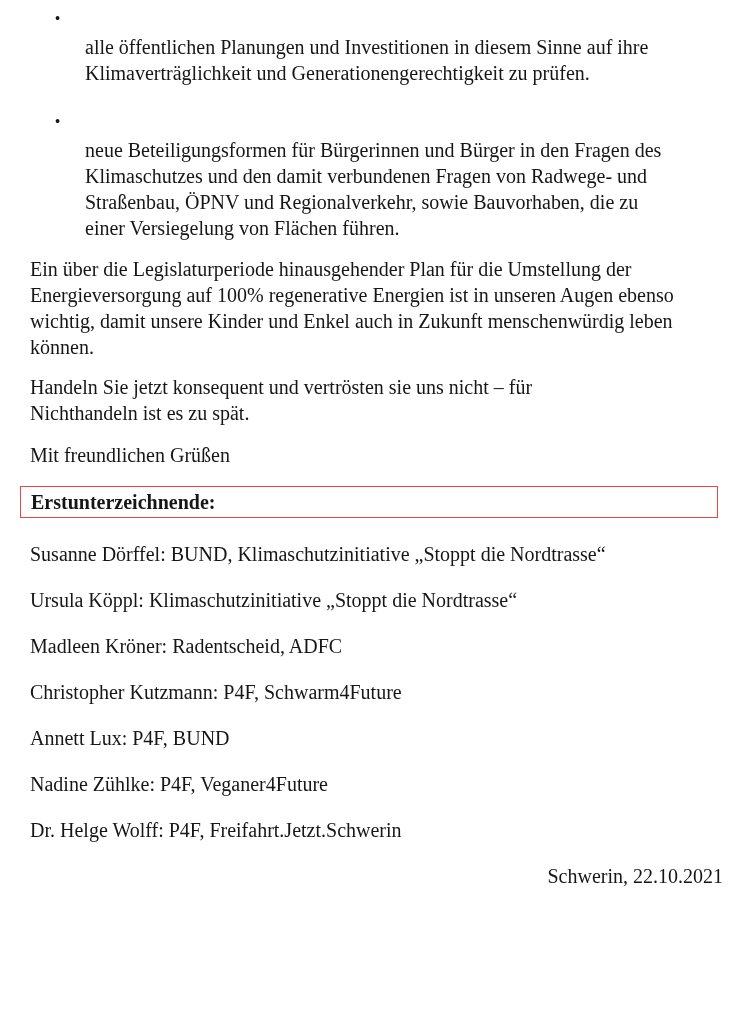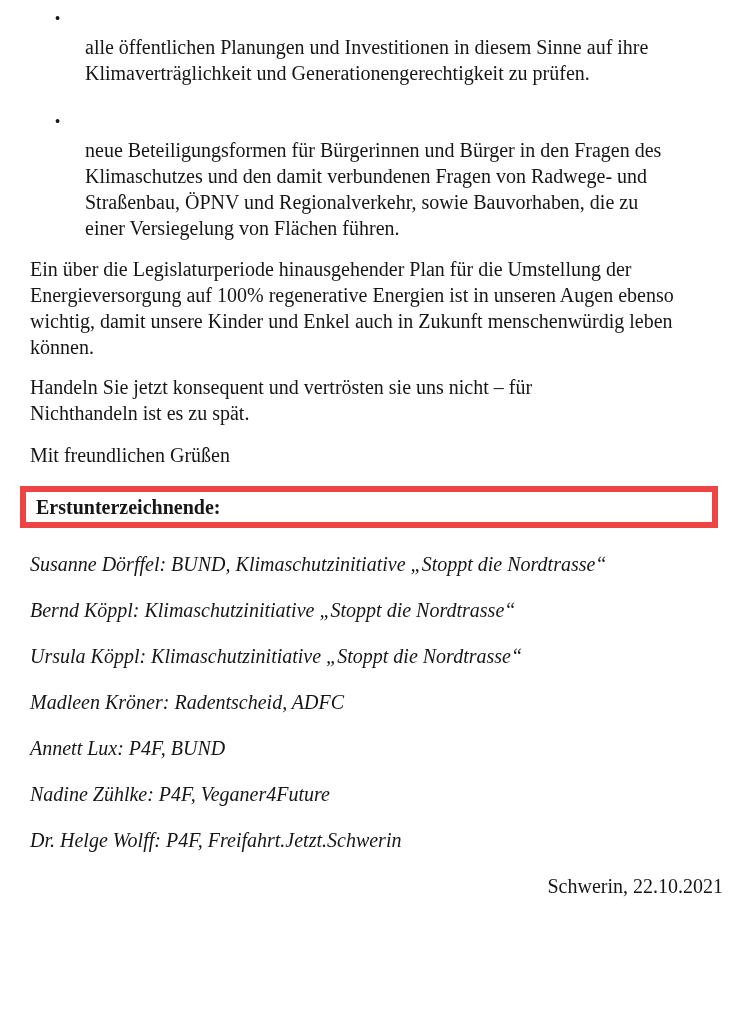--- a/index.html
+++ b/index.html
@@ -39,25 +39,25 @@
     text-align: center;
     font-size: 16px;
   }
   .bullet-text { flex: 1 1 auto; margin-top: 28px; }
   .para   { margin: 0 0 14px 0; }
   .bold   { font-weight: 400; margin-bottom: 16px; }
   .closing{ margin-bottom: 18px; }
   .signatories-box {
     box-sizing: border-box;
     margin: 0 5px 23px -10px;
-    border: 6px solid #ef4444;
+    border: 1px solid #ef4444;
     padding: 2px 10px;
     font-weight: 700;
   }
-  .sig    { margin: 0 0 20px 0; font-style: italic; }
+  .sig    { margin: 0 0 20px 0; }
   .place-date { margin: 0; text-align: right; }
 </style>
 </head>
 <body>
 
 <div class="page">
 
   <ul class="bullet-list">
     <li class="bullet-item">
       <span class="bullet-dot">•</span>
@@ -81,22 +81,22 @@
   <p class="para bold pre">Handeln Sie jetzt konsequent und vertrösten sie uns nicht – für
 Nichthandeln ist es zu spät.</p>
 
   <p class="para closing pre">Mit freundlichen Grüßen</p>
 
   <div class="signatories-box">
     <span>Erstunterzeichnende:</span>
   </div>
 
   <p class="sig pre">Susanne Dörffel: BUND, Klimaschutzinitiative „Stoppt die Nordtrasse“</p>
-  <p class="sig pre">Bernd Köppl: Klimaschutzinitiative „Stoppt die Nordtrasse“</p>
   <p class="sig pre">Ursula Köppl: Klimaschutzinitiative „Stoppt die Nordtrasse“</p>
   <p class="sig pre">Madleen Kröner: Radentscheid, ADFC</p>
+  <p class="sig pre">Christopher Kutzmann: P4F, Schwarm4Future</p>
   <p class="sig pre">Annett Lux: P4F, BUND</p>
   <p class="sig pre">Nadine Zühlke: P4F, Veganer4Future</p>
   <p class="sig pre">Dr. Helge Wolff: P4F, Freifahrt.Jetzt.Schwerin</p>
 
   <p class="place-date pre">Schwerin, 22.10.2021</p>
 
 </div>
 
 </body></html>

